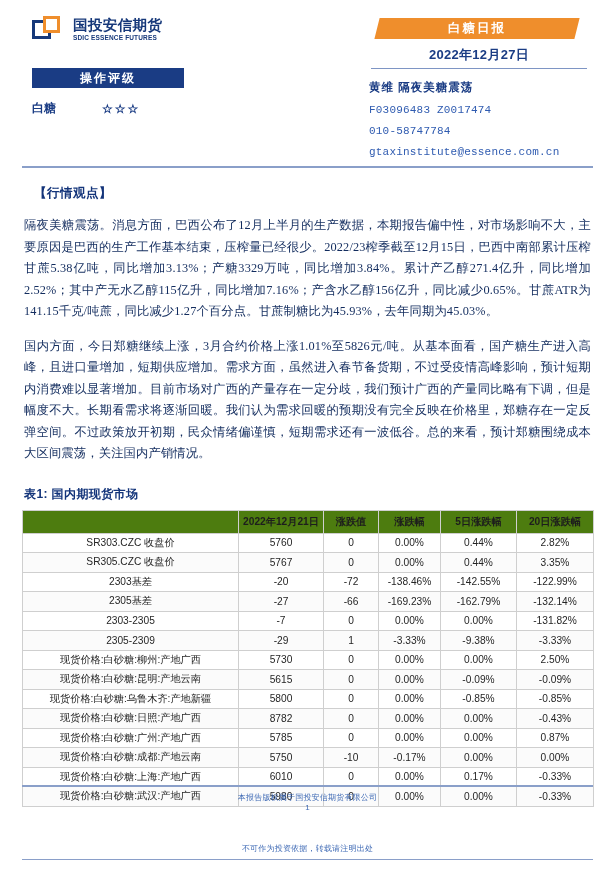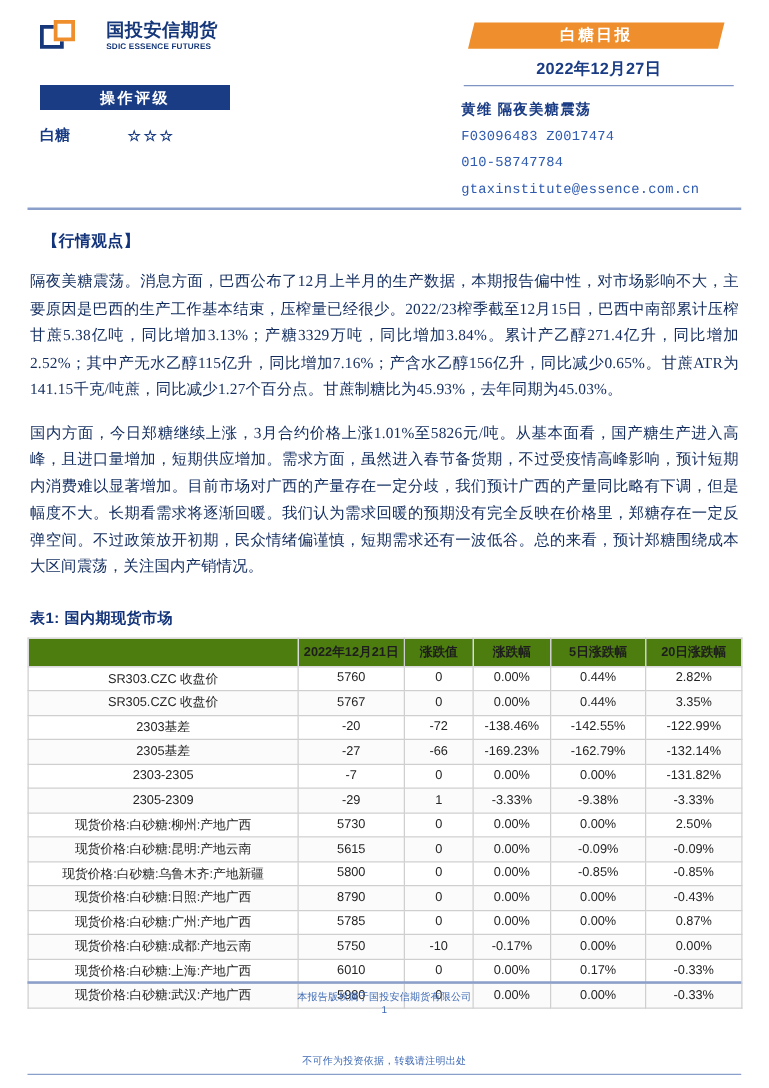--- a/index.html
+++ b/index.html
@@ -29,21 +29,21 @@
     justify-content: space-between;
     align-items: flex-start;
     padding-top: 16px;
     height: 160px;
     box-sizing: border-box;
   }
   .header-left { width: 270px; }
   .logo-row {
     display: flex;
     align-items: center;
-    gap: 23px;
+    gap: 11px;
     margin-left: 10px;
   }
   .logo-mark {
     position: relative;
     width: 30px;
     height: 28px;
     flex: none;
   }
   .logo-mark .sq-blue {
     position: absolute;
@@ -397,21 +397,21 @@
       <tr>
           <td class="rowlabel">现货价格:白砂糖:乌鲁木齐:产地新疆</td>
           <td>5800</td>
           <td>0</td>
           <td>0.00%</td>
           <td>-0.85%</td>
           <td>-0.85%</td>
         </tr>
       <tr>
           <td class="rowlabel">现货价格:白砂糖:日照:产地广西</td>
-          <td>8790</td>
+          <td>8782</td>
           <td>0</td>
           <td>0.00%</td>
           <td>0.00%</td>
           <td>-0.43%</td>
         </tr>
       <tr>
           <td class="rowlabel">现货价格:白砂糖:广州:产地广西</td>
           <td>5785</td>
           <td>0</td>
           <td>0.00%</td>

